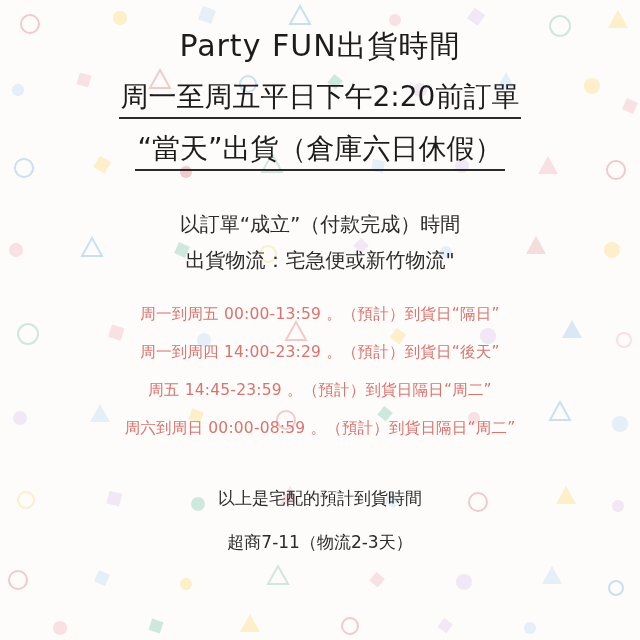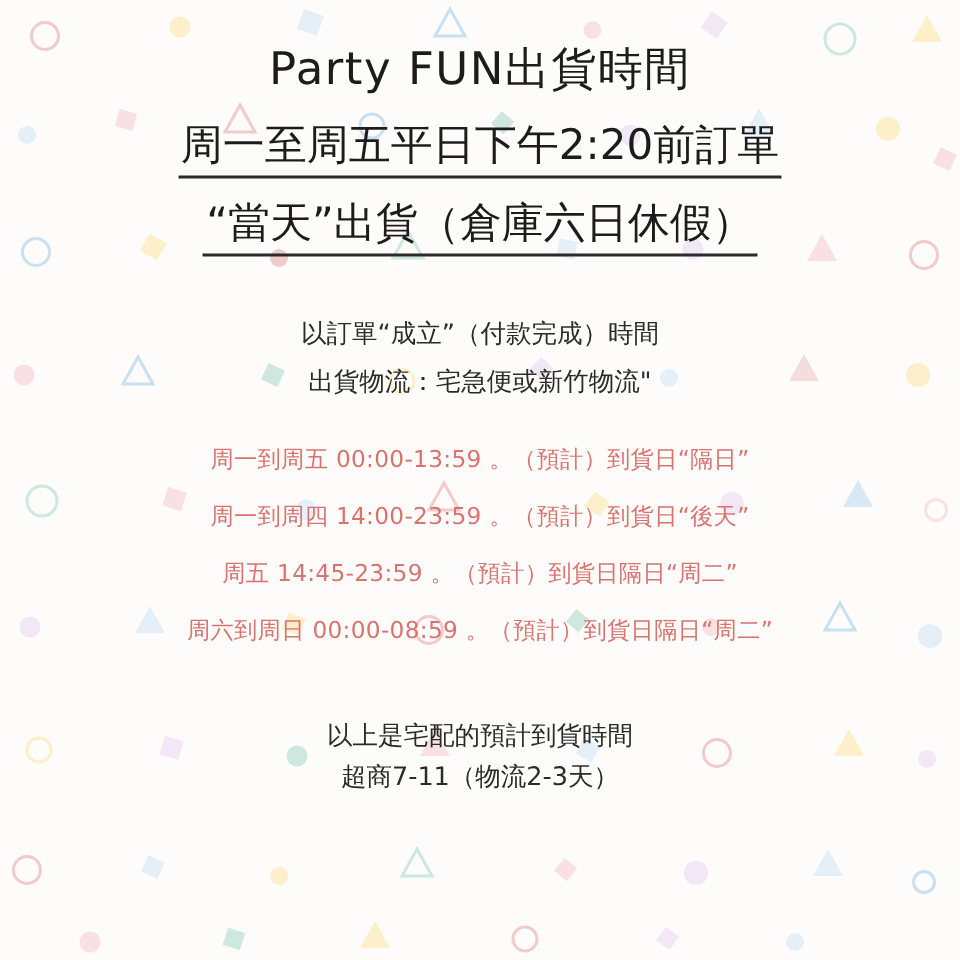--- a/index.html
+++ b/index.html
@@ -52,21 +52,21 @@
     border-bottom: 2px solid #2a2a2a;
     padding: 0 2px 4px 2px;
     margin-bottom: 14px;
     white-space: nowrap;
     line-height: 1.15;
   }
   .headline.second {
     margin-bottom: 40px;
   }
   .note {
-    font-size: 17px;
+    font-size: 20px;
     color: #2b2b2b;
     margin-bottom: 9px;
     white-space: nowrap;
   }
   .note.last {
     margin-bottom: 30px;
   }
   .schedule {
     display: flex;
     flex-direction: column;
@@ -77,21 +77,21 @@
   .sched-line {
     font-size: 15.5px;
     color: #d9736e;
     white-space: nowrap;
     letter-spacing: 0.2px;
   }
   .footer {
     display: flex;
     flex-direction: column;
     align-items: center;
-    gap: 4px;
+    gap: 21px;
   }
   .footer-line {
     font-size: 17px;
     color: #2b2b2b;
     white-space: nowrap;
   }
 </style>
 </head>
 <body>
 
@@ -187,21 +187,21 @@
     <div class="title">Party FUN出貨時間</div>
 
     <div class="headline">周一至周五平日下午2:20前訂單</div>
     <div class="headline second">“當天”出貨（倉庫六日休假）</div>
 
     <div class="note">以訂單“成立”（付款完成）時間</div>
     <div class="note last">出貨物流：宅急便或新竹物流"</div>
 
     <div class="schedule">
       <div class="sched-line">周一到周五 00:00-13:59 。（預計）到貨日“隔日”</div>
-      <div class="sched-line">周一到周四 14:00-23:59 。（預計）到貨日“後天”</div>
+      <div class="sched-line">周一到周四 14:00-23:29 。（預計）到貨日“後天”</div>
       <div class="sched-line">周五 14:45-23:59 。（預計）到貨日隔日“周二”</div>
       <div class="sched-line">周六到周日 00:00-08:59 。（預計）到貨日隔日“周二”</div>
     </div>
 
     <div class="footer">
       <div class="footer-line">以上是宅配的預計到貨時間</div>
       <div class="footer-line">超商7-11（物流2-3天）</div>
     </div>
 
   </div>

